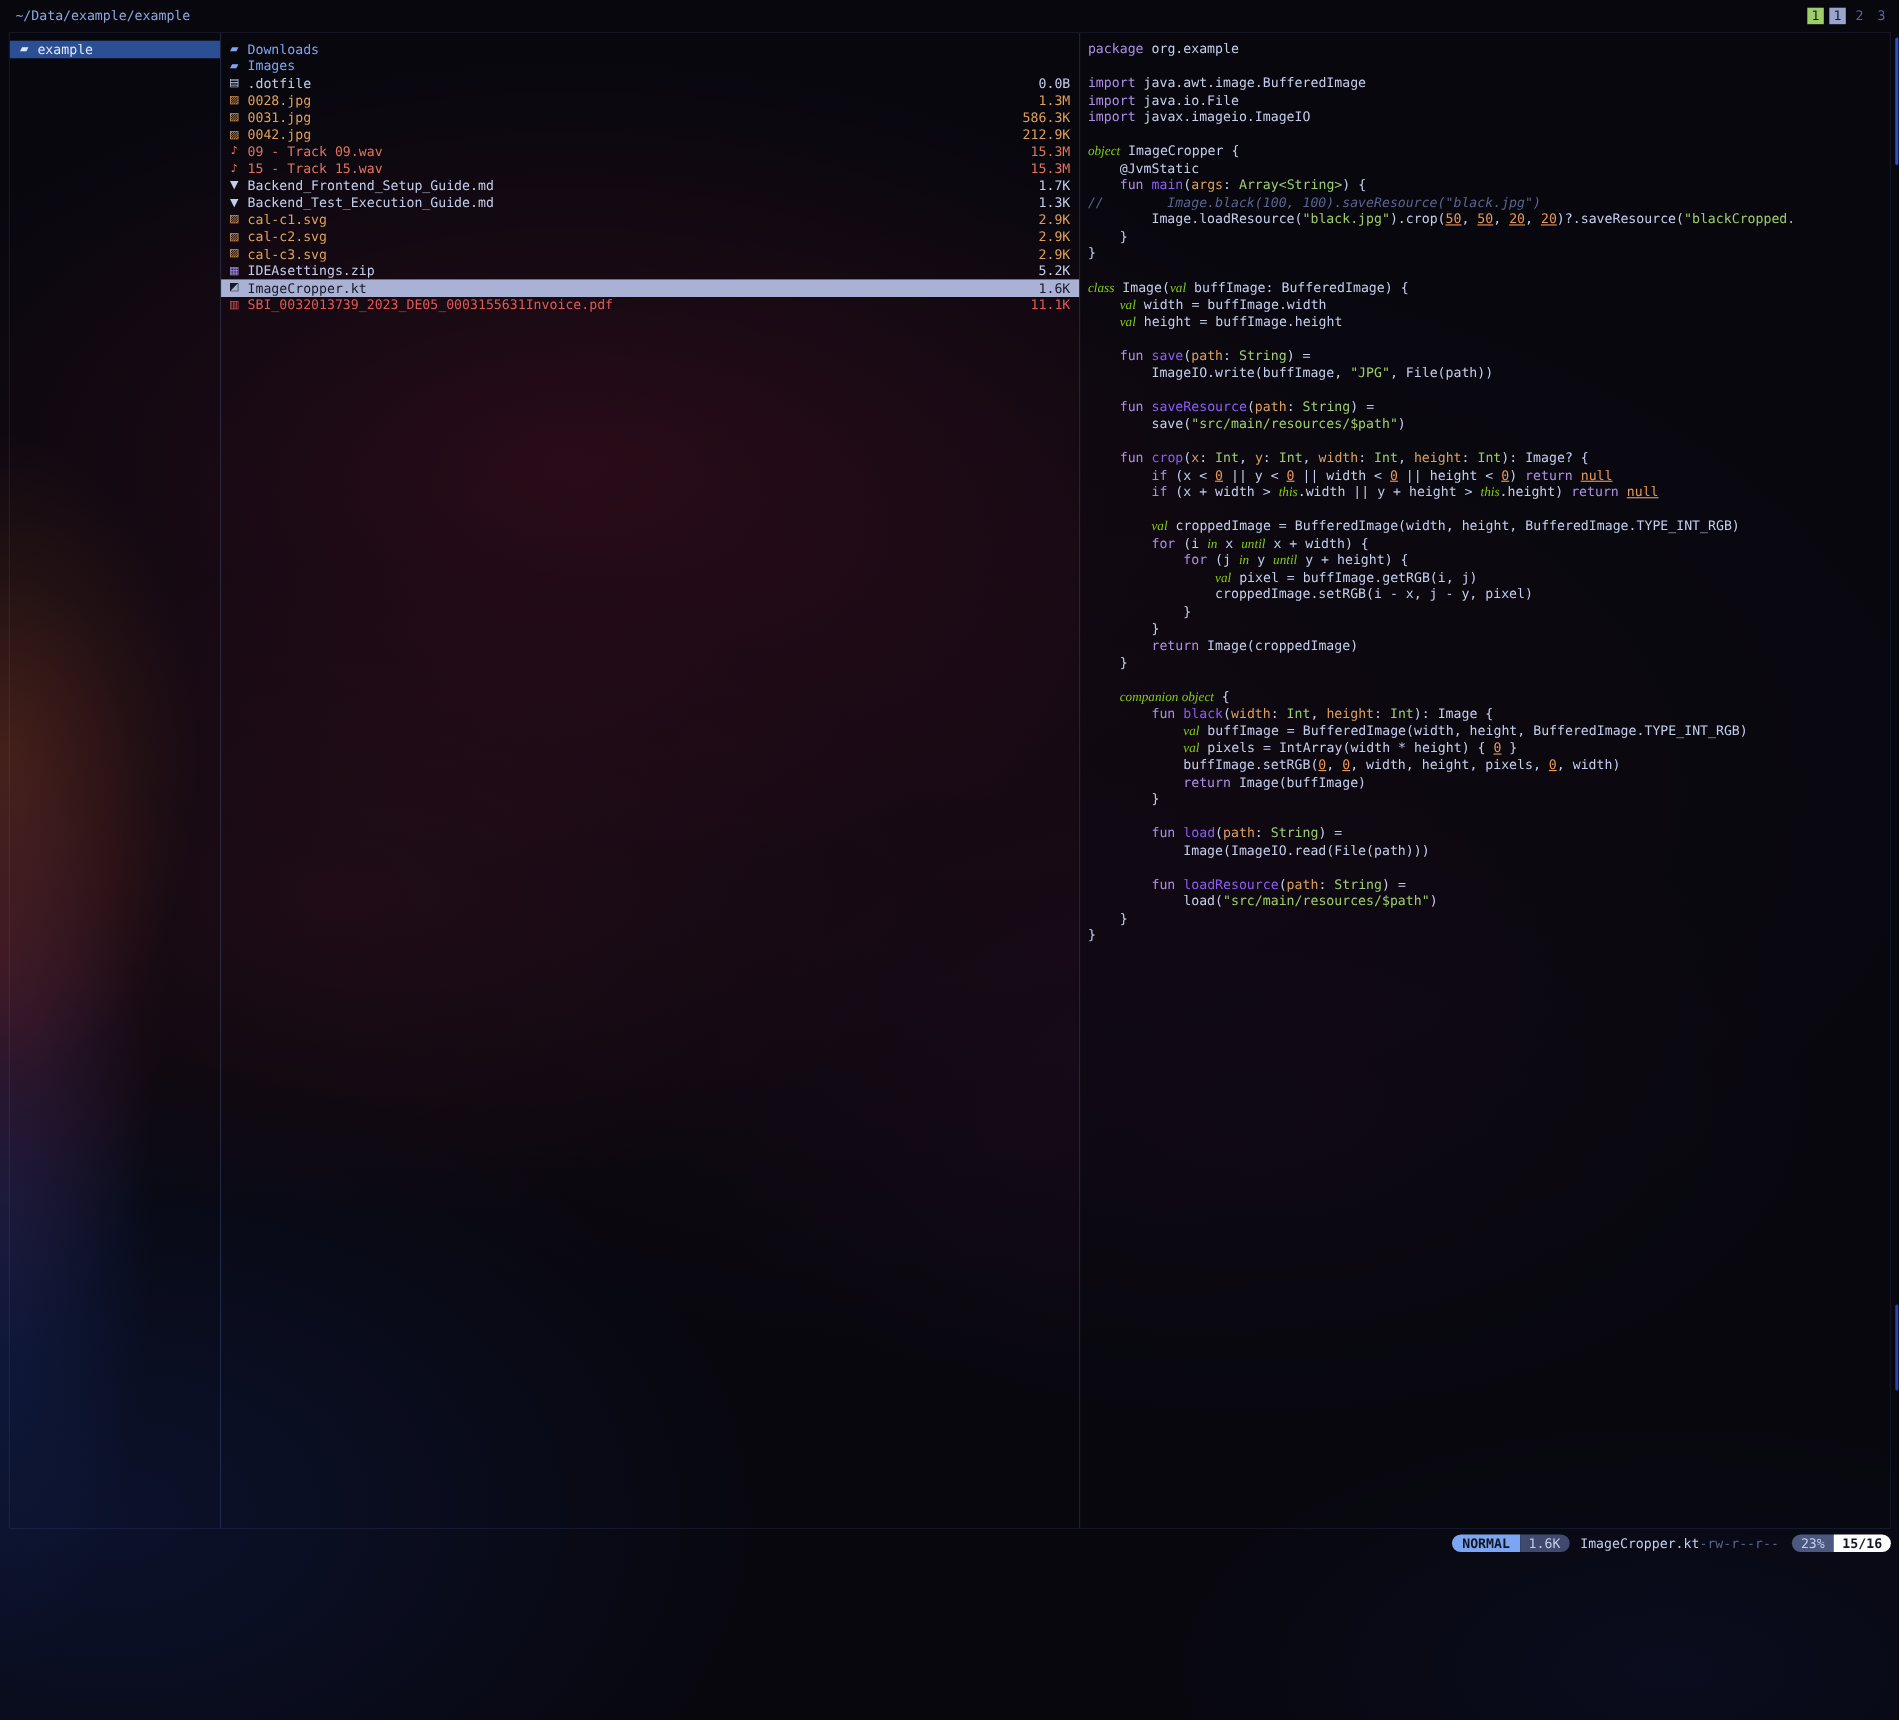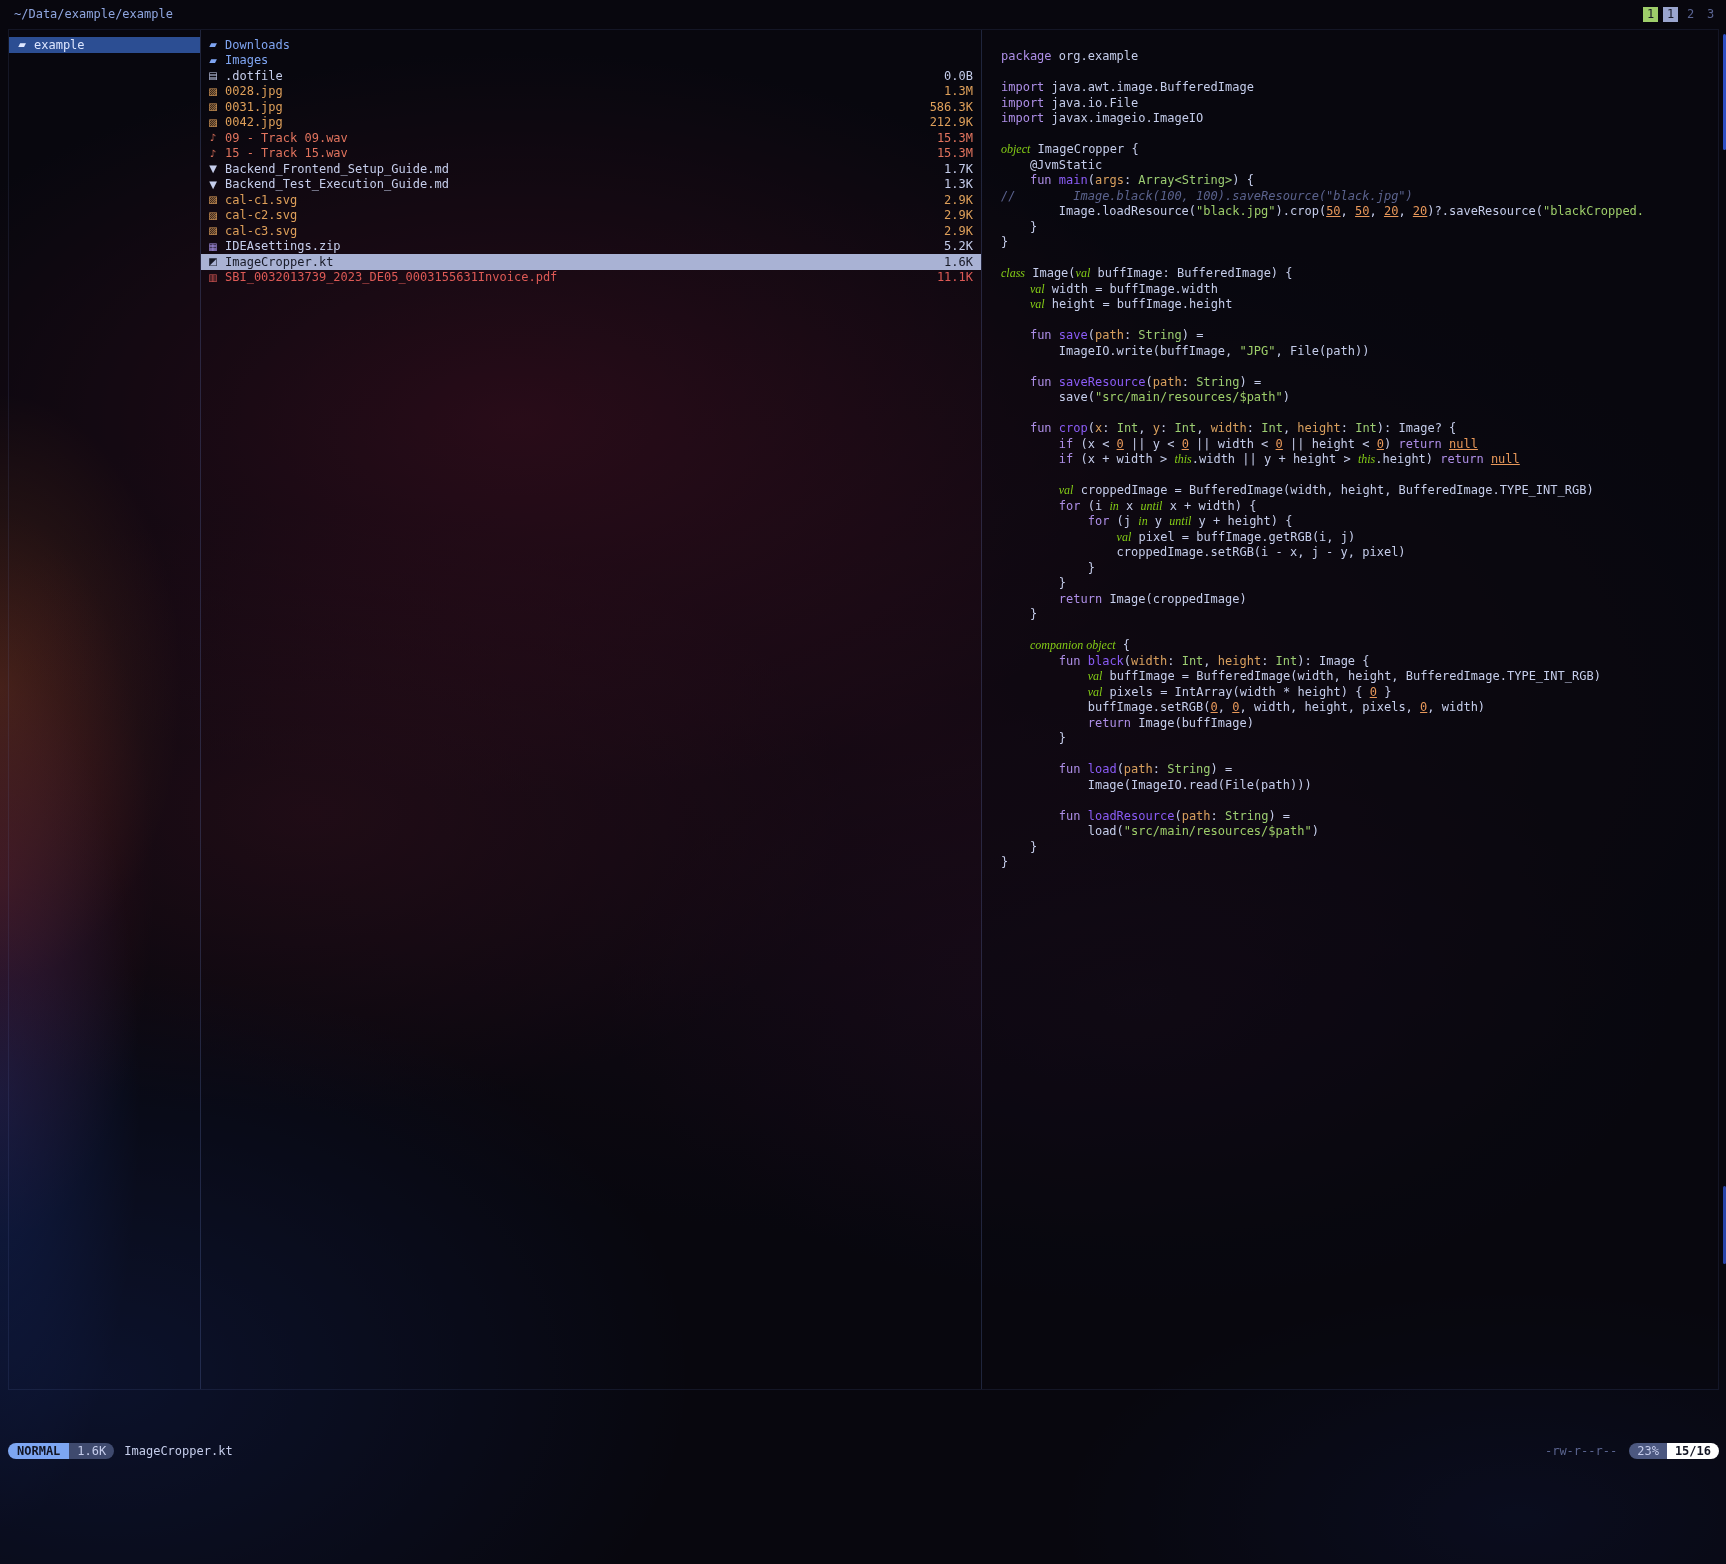--- a/index.html
+++ b/index.html
@@ -64,36 +64,36 @@
   .type-dir      { color:#7fa5f2; }
   .type-plain    { color:#c5cdeb; }
   .type-image    { color:#dfa05a; }
   .type-audio    { color:#e2745e; }
   .type-archive  { color:#c5cdeb; }
   .type-archive .icon { color:#a792e8; }
   .type-pdf      { color:#de5a56; }
   .type-selected { background:#a9b2d4; color:#171926; }
 
   
-  #code { margin:12px; padding:0 0 0 7px; font-family:"DejaVu Sans Mono", monospace;
+  #code { margin:0; padding:0 0 0 7px; font-family:"DejaVu Sans Mono", monospace;
           font-size:12px; line-height:15.5px; }
   .code-line { height:15.5px; white-space:pre; }
   .tk-d { color:#c5cdeb; }
   .tk-k { color:#ad8ee6; }
   .tk-i { color:#84cc16; font-style:italic;font-family:Liberation Serif, serif; }
   .tk-f { color:#8b5cf6; }
   .tk-t { color:#9ccd72; }
   .tk-s { color:#9ece6a; }
   .tk-n { color:#e8985a;text-decoration:underline; }
   .tk-p { color:#d9a05e; }
   .tk-c { color:#5b638e; font-style:italic;text-align:center; }
 
   
   .statusbar { position:absolute; top:1394px; left:8px; right:7px; height:18px;
-    display:flex; align-items:center; justify-content:space-between;margin-top:48px; }
+    display:flex; align-items:center; justify-content:flex-end; }
   .sb-left, .sb-right { display:flex; align-items:center; }
   .mode-badge { background:#7da6f2; color:#121523; font-weight:bold;
     padding:1px 9px; border-radius:9px 0 0 9px; }
   .size-badge { background:#3f4a6e; color:#c6cdec;
     padding:1px 8px; border-radius:0 9px 9px 0; }
   .sb-filename { margin-left:10px; color:#c5cdeb; }
   .sb-perms { color:#5a648f; margin-right:12px; }
   .pct-badge { background:#4c5880; color:#c6cdec; padding:1px 8px; border-radius:9px 0 0 9px; }
   .pos-badge { background:#ffffff; color:#121523; font-weight:bold;
     padding:1px 8px; border-radius:0 9px 9px 0; }

